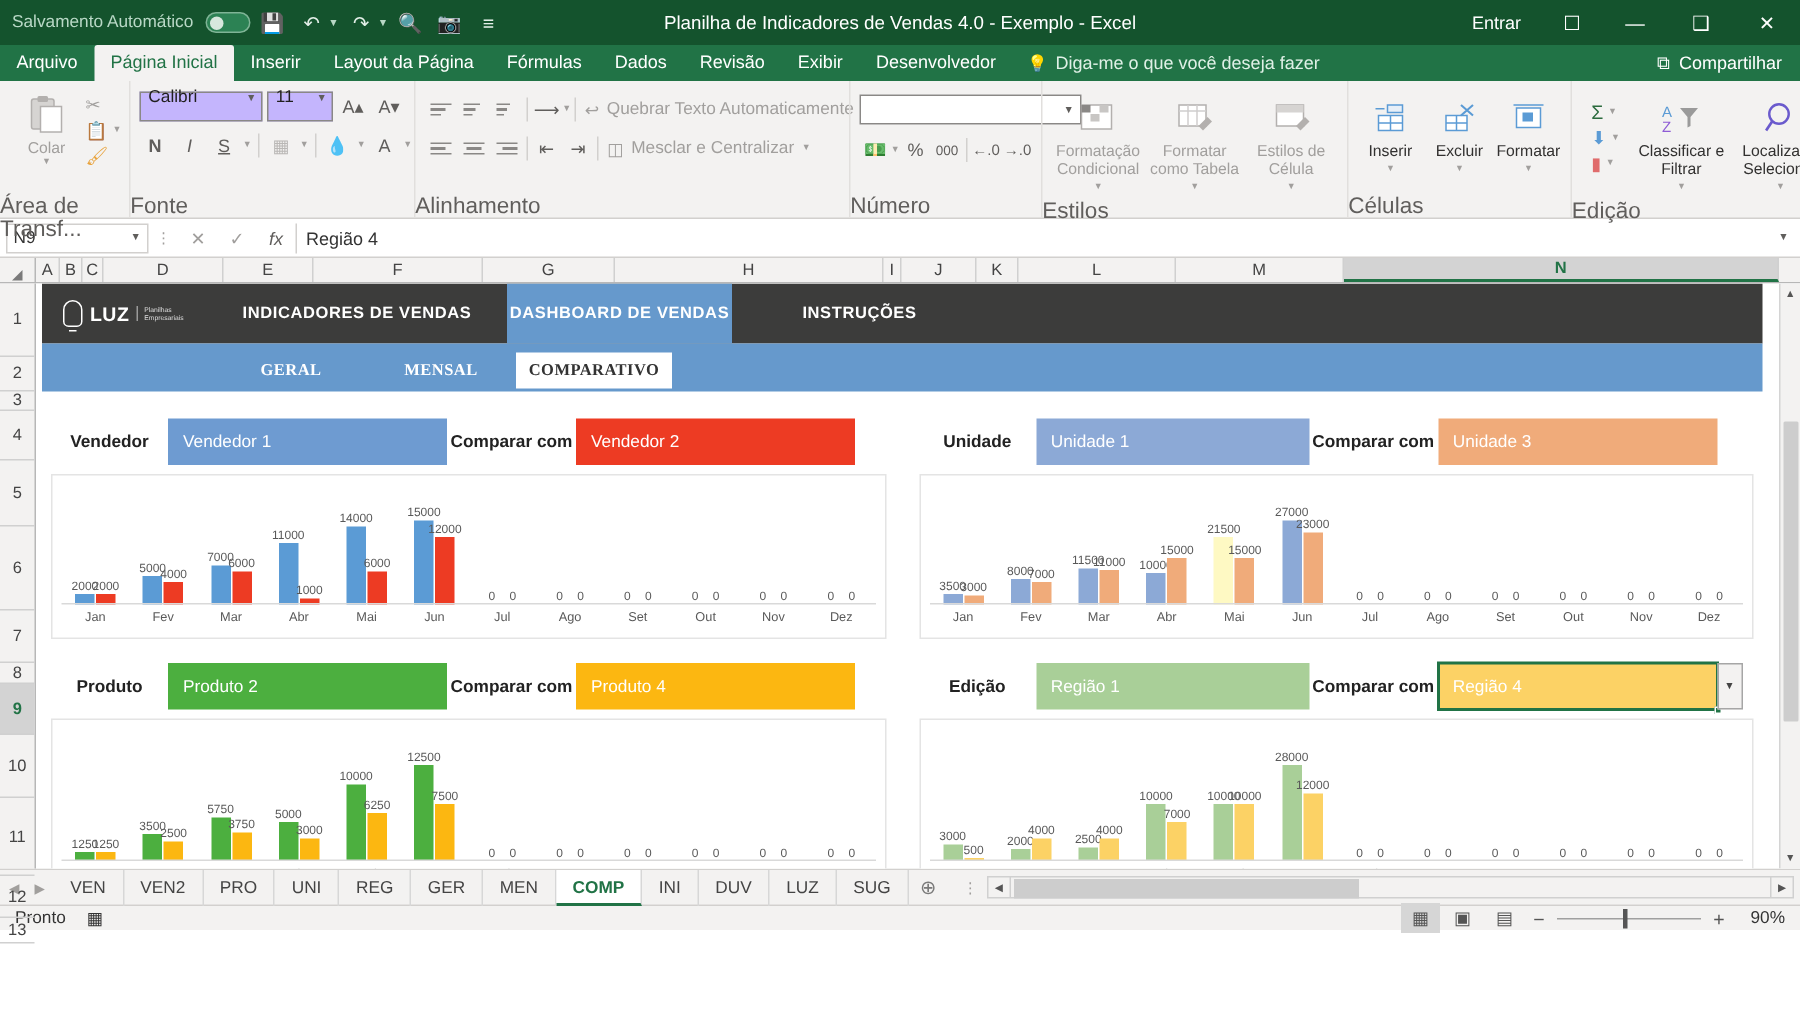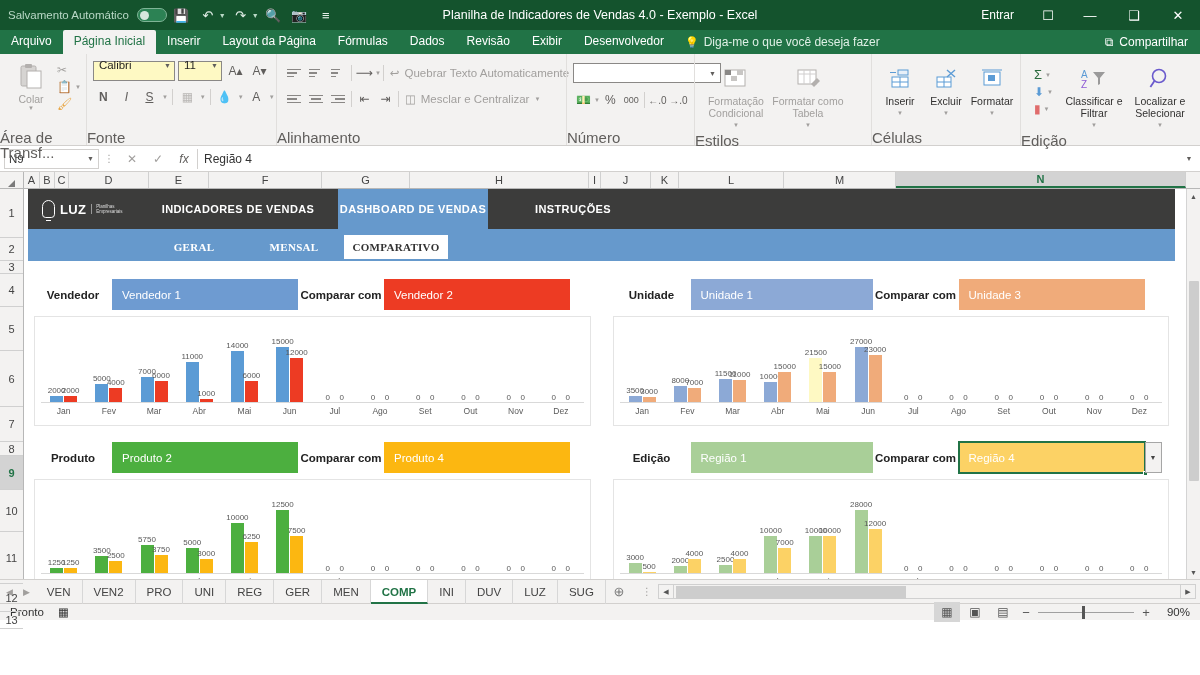--- a/index.html
+++ b/index.html
@@ -78,21 +78,21 @@
     width:52px; display:flex; flex-direction:column; align-items:center;
     color:#a19f9d; font-size:10.5px; cursor:pointer; padding-top:2px;
   }
   .big-ico { height:32px; display:flex; align-items:center; justify-content:center; }
   .mini-col { display:flex; flex-direction:column; gap:3px; padding-top:4px; }
   .mini-row { display:flex; align-items:center; gap:3px; color:#a19f9d; font-size:12px; cursor:pointer;}
   .cdown { font-size:6px; color:#a19f9d; }
 
   
   .fontbox {
-    height:20px; border:1px solid #8a8886; background:#fef9c3; display:flex;
+    height:20px; border:1px solid #8a8886; background:#c4b5fd; display:flex;
     align-items:center; padding:0 3px 12px 5px; font-size:11.5px; color:#201f1e;
     cursor:text;
   }
   .fontbox .cv { margin-left:auto; font-size:7px; color:#605e5c; padding-left:6px;}
   .ftools { display:flex; align-items:center; gap:2px; margin-top:6px; }
   .ftool {
     width:21px; height:20px; display:flex; align-items:center; justify-content:center;
     font-size:12px; color:#605e5c; cursor:pointer;
   }
   .ftool.dis { color:#b9b7b5; }
@@ -452,20 +452,31 @@
       </div>
       <div class="style-btn">
         <div class="big-ico">
           <svg width="26" height="22" viewBox="0 0 26 22">
               <rect x="3" y="2" width="18" height="14" fill="#fff" stroke="#b3b0ae"></rect>
               <path d="M3 6h18M9 2v14M15 2v14" stroke="#d0cece"></path>
               <path d="M16 16l6-6 3 3-6 6z" fill="#b3b0ae"></path>
             </svg>
         </div>
         <span>Formatar como Tabela</span>
+        <span class="cdown">▼</span>
+      </div>
+      <div class="style-btn">
+        <div class="big-ico">
+          <svg width="26" height="22" viewBox="0 0 26 22">
+              <rect x="3" y="2" width="18" height="14" fill="#fff" stroke="#b3b0ae"></rect>
+              <rect x="3" y="2" width="18" height="5" fill="#d6d4d2"></rect>
+              <path d="M16 16l6-6 3 3-6 6z" fill="#b3b0ae"></path>
+            </svg>
+        </div>
+        <span>Estilos de Célula</span>
         <span class="cdown">▼</span>
       </div>
     </div>
     <div class="rgroup-label">Estilos</div>
   </div>
 
   <div class="rgroup" style="width:150px">
     <div class="rgroup-body" style="padding-top:6px">
       <div class="cells-btn">
         <div class="big-ico">

